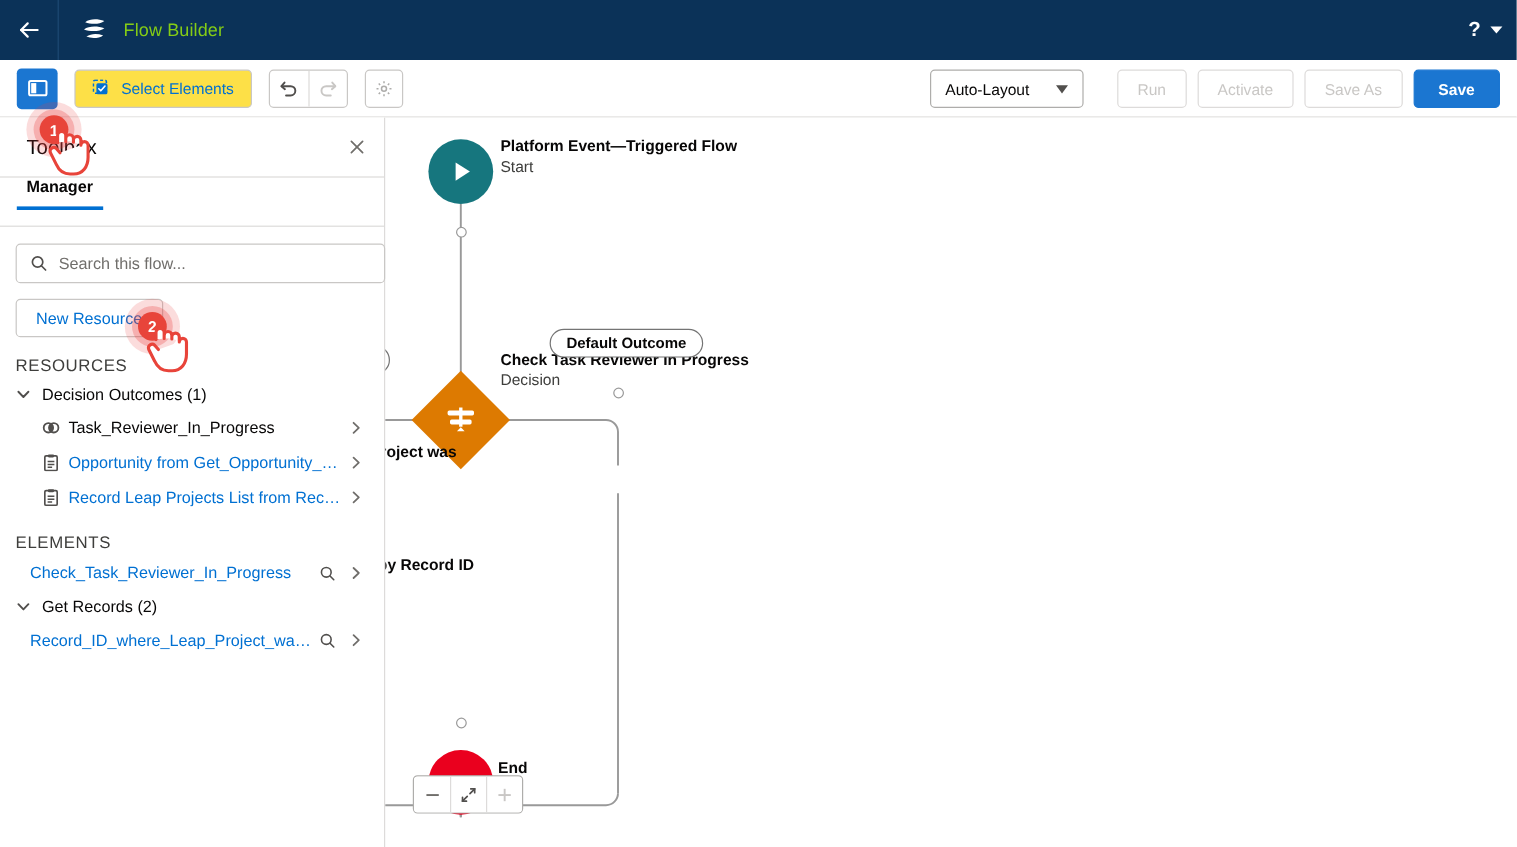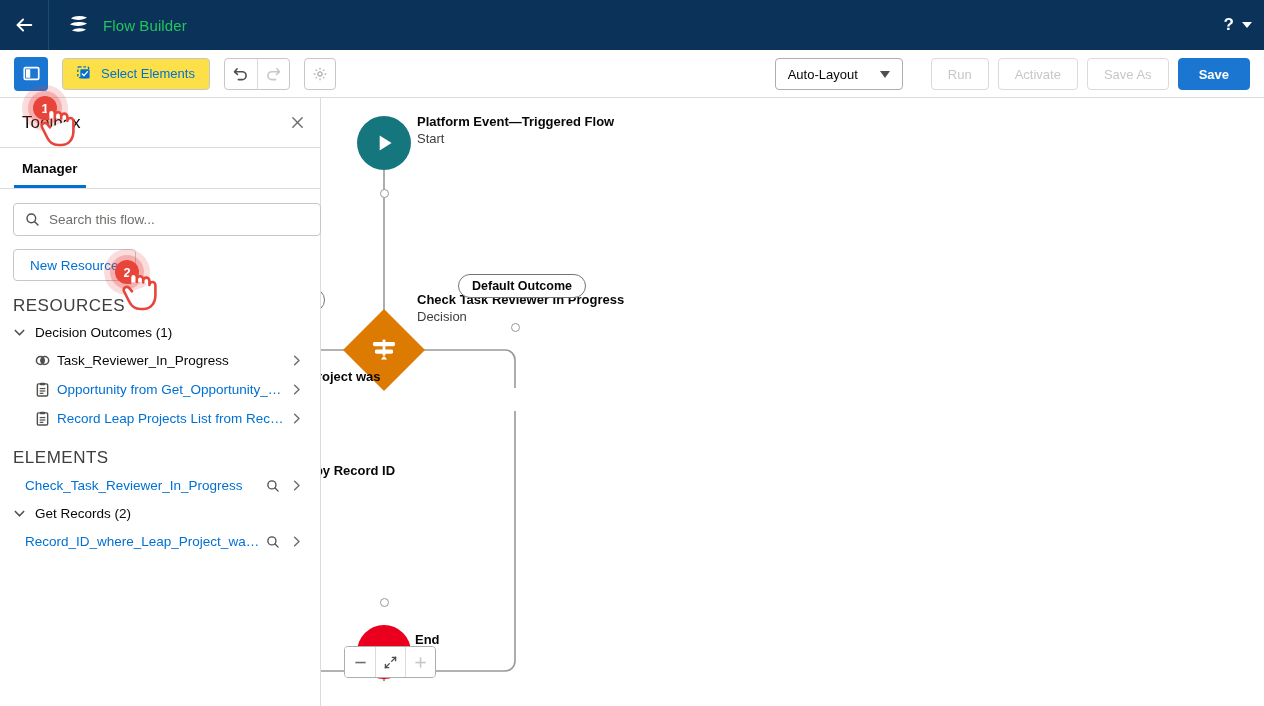--- a/index.html
+++ b/index.html
@@ -23,21 +23,21 @@
     display: flex; align-items: center; justify-content: center;
     color: #ffffff; cursor: pointer;
   }
   .hdr-divider {
     width: 1px; height: 50px; background: #1d4a74;
   }
   .hdr-logo {
     margin-left: 18px; display: flex; align-items: center;
   }
   .hdr-title {
-    color: #22c55e; font-size: 15px; font-weight: 400;
+    color: #84cc16; font-size: 15px; font-weight: 400;
     margin-left: 12px; letter-spacing: .1px;
   }
   .hdr-help {
     position: absolute; right: 12px; top: 0; height: 50px;
     display: flex; align-items: center; gap: 8px;
     color: #ffffff; cursor: pointer;
   }
   .hdr-help .qm { font-size: 17px; font-weight: 600; }
   .caret-dn {
     width: 0; height: 0;
@@ -190,21 +190,21 @@
     z-index: 5;
   }
   .tbx-head {
     height: 50px; display: flex; align-items: center;
     padding: 0 14px 0 22px;
     border-bottom: 1px solid #dddbda;
   }
   .tbx-head .title { font-size: 17px; color: #080707; flex: 1; }
   .tbx-close { color: #706e6b; cursor: pointer; display:flex; }
   .tbx-tabs {
-    height: 41px; display: flex; align-items: flex-end;
+    height: 41px; display: flex; align-items: flex-start;
     padding-left: 14px;
     border-bottom: 1px solid #dddbda;
   }
   .tbx-tab {
     font-size: 13.5px; font-weight: bold; color: #080707;
     padding: 0 8px 9px 8px;
     border-bottom: 3px solid #0070d2;
     cursor: pointer;
   }
   .tbx-body { padding: 14px 13px 0 13px; }
@@ -223,21 +223,21 @@
   .new-res-btn {
     margin-top: 13px;
     height: 32px; padding: 0 16px;
     border: 1px solid #c9c7c5; border-radius: 4px;
     background: #fff; color: #0070d2;
     font-size: 13.5px; font-family: inherit;
     display: inline-flex; align-items: center; cursor: pointer;
   }
   .sec-title {
     margin-top: 15px; margin-bottom: 3px;
-    font-size: 17px; color: #3e3e3c; letter-spacing: .5px;
+    font-size: 14px; color: #3e3e3c; letter-spacing: .5px;
   }
   .grp-row {
     height: 27px; display: flex; align-items: center; gap: 9px;
     font-size: 13.5px; color: #080707; cursor: pointer;
   }
   .chev-open { display:flex; }
   .res-row {
     height: 29px; display: flex; align-items: center;
     padding-left: 22px; cursor: pointer;
   }

